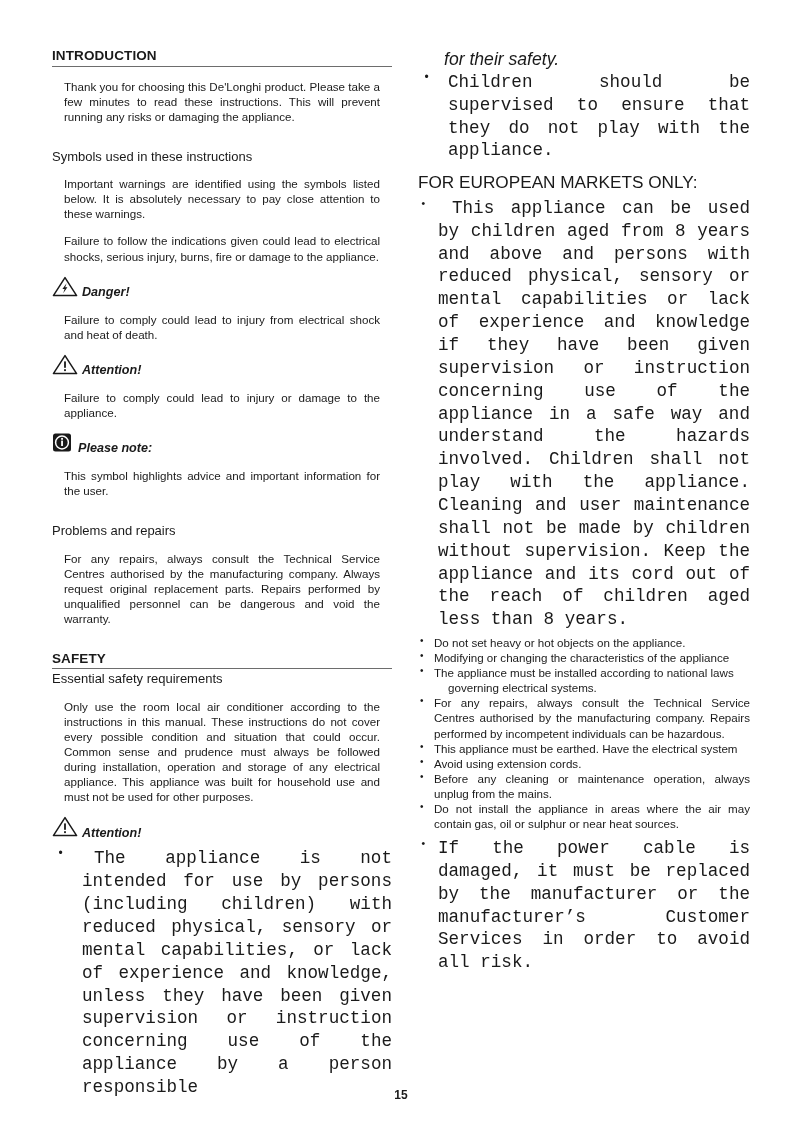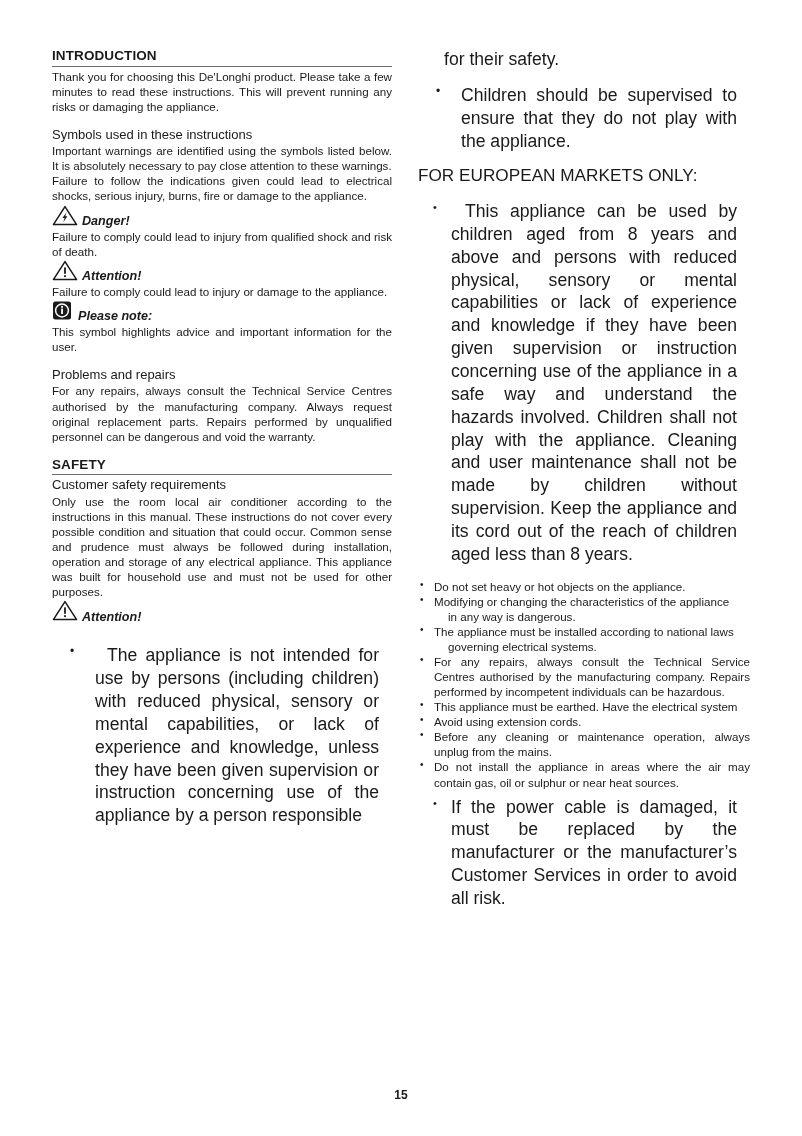--- a/index.html
+++ b/index.html
@@ -46,21 +46,21 @@
     font-weight: normal;
     font-size: 13px;
     margin: 0 0 1px 0;
     line-height: 1.2;
   }
 
   
   .p {
     font-size: 11.6px;
     line-height: 1.30;
-    margin: 0;
+    margin: 12px;
     text-align: justify;
     text-justify: inter-word;
     hyphens: manual;
   }
   .gap-sm { height: 7px; }
   .gap-md { height: 13px; }
 
   
   .callout {
     display: flex;
@@ -113,21 +113,21 @@
   ul.bl > li::before {
     content: "\2022";
     position: absolute;
     left: 2px;
     top: -1px;
     font-size: 10px;
   }
   ul.bl > li .cont { display: block; padding-left: 14px; text-indent: 0; }
 
   
-  ul.bl-big { list-style: none; margin: 13px; padding: 0; }
+  ul.bl-big { list-style: none; margin: 0; padding: 0; font-family: Liberation Mono, monospace; }
   ul.bl-big > li {
     position: relative;
     padding-left: 30px;
     font-size: 17.6px;
     line-height: 1.30;
     text-align: justify;
     text-justify: inter-word;
   }
   ul.bl-big > li::before {
     content: "\2022";
@@ -181,21 +181,21 @@
 
       <div class="callout">
         <span class="tri-icon">
           <svg width="26" height="21" viewBox="0 0 26 21">
             <path d="M13 1.6 L24.6 19.6 L1.4 19.6 Z" fill="none" stroke="#1a1a1a" stroke-width="1.5" stroke-linejoin="round"></path>
             <path d="M14.6 7.2 L10.4 13.0 L12.6 13.0 L11.2 17.2 L15.4 11.2 L13.2 11.2 Z" fill="#1a1a1a"></path>
           </svg>
         </span>
         <span class="callout-label">Danger!</span>
       </div>
-      <div class="p">Failure to comply could lead to injury from qualified shock and risk of death.</div>
+      <div class="p">Failure to comply could lead to injury from electrical shock and heat of death.</div>
 
       <div class="callout">
         <span class="tri-icon">
           <svg width="26" height="21" viewBox="0 0 26 21">
             <path d="M13 1.6 L24.6 19.6 L1.4 19.6 Z" fill="none" stroke="#1a1a1a" stroke-width="1.5" stroke-linejoin="round"></path>
             <rect x="12.1" y="7.4" width="1.8" height="6.4" fill="#1a1a1a"></rect>
             <rect x="12.1" y="15.2" width="1.8" height="1.9" fill="#1a1a1a"></rect>
           </svg>
         </span>
         <span class="callout-label">Attention!</span>
@@ -217,21 +217,21 @@
 
       <div class="gap-md"></div>
 
       <div class="h-minor">Problems and repairs</div>
       <div class="p">For any repairs, always consult the Technical Service Centres authorised by the manufacturing company. Always request original replacement parts. Repairs performed by unqualified personnel can be dangerous and void the warranty.</div>
 
       <div class="gap-md"></div>
 
       <div class="h-major">SAFETY</div>
 
-      <div class="h-minor">Customer safety requirements</div>
+      <div class="h-minor">Essential safety requirements</div>
       <div class="p">Only use the room local air conditioner according to the instructions in this manual. These instructions do not cover every possible condition and situation that could occur. Common sense and prudence must always be followed during installation, operation and storage of any electrical appliance. This appliance was built for household use and must not be used for other purposes.</div>
 
       <div class="callout">
         <span class="tri-icon">
           <svg width="26" height="21" viewBox="0 0 26 21">
             <path d="M13 1.6 L24.6 19.6 L1.4 19.6 Z" fill="none" stroke="#1a1a1a" stroke-width="1.5" stroke-linejoin="round"></path>
             <rect x="12.1" y="7.4" width="1.8" height="6.4" fill="#1a1a1a"></rect>
             <rect x="12.1" y="15.2" width="1.8" height="1.9" fill="#1a1a1a"></rect>
           </svg>
         </span>
@@ -243,21 +243,21 @@
       <ul class="bl-big">
         <li>
           <span class="first-indent">The appliance is not intended for use by persons (including children) with reduced physical, sensory or mental capabilities, or lack of experience and knowledge, unless they have been given supervision or instruction concerning use of the appliance by a person responsible</span>
         </li>
       </ul>
 
     </div>
 
     <div class="col col-right">
 
-      <div class="big-plain" style="padding-left:26px;">for their safety.</div>
+      <div class="big-plain" style="padding-left:26px;font-style:italic;">for their safety.</div>
 
       <ul class="bl-big">
         <li>
           <span>Children should be supervised to ensure that they do not play with the appliance.</span>
         </li>
       </ul>
 
       <div class="h-eu">FOR EUROPEAN MARKETS ONLY:</div>
 
       <ul class="bl-big tight">
@@ -269,21 +269,20 @@
       <ul class="bl" style="margin-top:4px;">
         <li>
           <span>Do not set heavy or hot objects on the appliance.</span>
         </li>
       </ul>
 
 
       <ul class="bl">
         <li>
           <span>Modifying or changing the characteristics of the appliance</span>
-          <span class="cont">in any way is dangerous.</span>
         </li>
         <li>
           <span>The appliance must be installed according to national laws</span>
           <span class="cont">governing electrical systems.</span>
         </li>
         <li>
           <span> For any repairs, always consult the Technical Service Centres authorised by the manufacturing company. Repairs performed by incompetent individuals can be hazardous.</span>
         </li>
         <li>
           <span>This appliance must be earthed. Have the electrical system</span>

